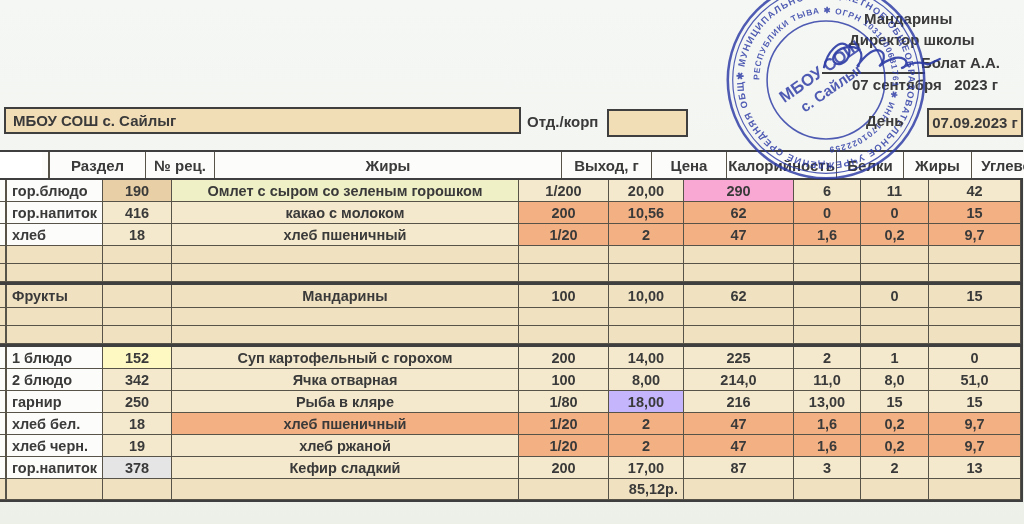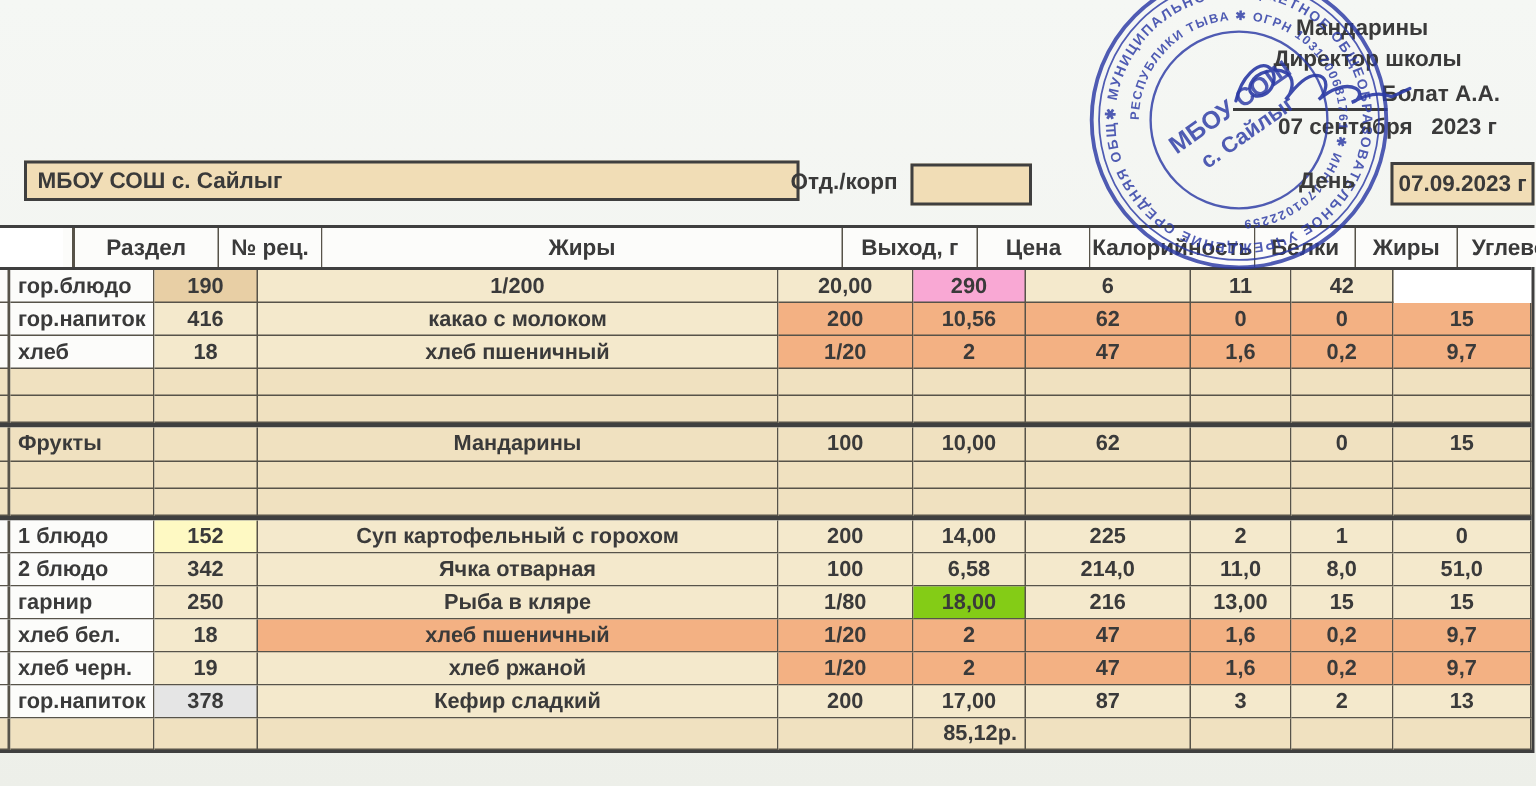--- a/index.html
+++ b/index.html
@@ -5,21 +5,21 @@
   html,body{margin:0;padding:0;}
   #page{
     position:relative; width:1024px; height:524px; overflow:hidden;
     background:linear-gradient(180deg,#f5f7f4 0%,#f2f4f0 55%,#edefe9 100%);
     font-family:"Liberation Sans", sans-serif;
     color:var(--text,#3a3a3a);
   }
   .abs{position:absolute;}
   
   .org-bar{
-    left:16px; top:107px; width:517px; height:27px;
+    left:4px; top:107px; width:517px; height:27px;
     background:var(--bar-beige,#f1ddb6);
     border:2px solid var(--border-dark,#3f3f3f);
     box-sizing:border-box; display:flex; align-items:center;
     padding-left:7px; font-size:15px; font-weight:700;
   }
   .otd-label{left:527px; top:113px; font-size:15px; font-weight:700;}
   .otd-box{
     left:607px; top:109px; width:81px; height:28px;
     background:var(--bar-beige,#f1ddb6);
     border:2px solid var(--border-dark,#3f3f3f); box-sizing:border-box;
@@ -128,20 +128,21 @@
       <div class="c">Калорийность</div>
       <div class="c">Белки</div>
       <div class="c">Жиры</div>
       <div class="c">Углеводы</div>
     </div>
     <div id="table-body">
         <div class="row" style="height: 22px;">
           <div class="c sliver" style="background: rgb(252, 252, 250);"></div>
           <div class="c left" style="background: rgb(252, 252, 250);">гор.блюдо</div>
           <div class="c" style="background: rgb(232, 207, 165);">190</div>
+          <div class="c" style="background: rgb(239, 240, 198);">Омлет с сыром со зеленым горошком</div>
           <div class="c" style="background: rgb(244, 233, 204);">1/200</div>
           <div class="c" style="background: rgb(244, 233, 204);">20,00</div>
           <div class="c" style="background: #f9a8d4;">290</div>
           <div class="c" style="background: rgb(244, 233, 204);">6</div>
           <div class="c" style="background: rgb(244, 233, 204);">11</div>
           <div class="c" style="background: rgb(244, 233, 204);">42</div>
         </div>
         <div class="row" style="height: 22px;">
           <div class="c sliver" style="background: rgb(252, 252, 250);"></div>
           <div class="c left" style="background: rgb(252, 252, 250);">гор.напиток</div>
@@ -237,33 +238,33 @@
           <div class="c" style="background: rgb(244, 233, 204);">2</div>
           <div class="c" style="background: rgb(244, 233, 204);">1</div>
           <div class="c" style="background: rgb(244, 233, 204);">0</div>
         </div>
         <div class="row" style="height: 22px;">
           <div class="c sliver" style="background: rgb(252, 252, 250);"></div>
           <div class="c left" style="background: rgb(252, 252, 250);">2 блюдо</div>
           <div class="c" style="background: rgb(244, 233, 204);">342</div>
           <div class="c" style="background: rgb(244, 233, 204);">Ячка отварная</div>
           <div class="c" style="background: rgb(244, 233, 204);">100</div>
-          <div class="c" style="background: rgb(244, 233, 204);">6,58</div>
+          <div class="c" style="background: rgb(244, 233, 204);">8,00</div>
           <div class="c" style="background: rgb(244, 233, 204);">214,0</div>
           <div class="c" style="background: rgb(244, 233, 204);">11,0</div>
           <div class="c" style="background: rgb(244, 233, 204);">8,0</div>
           <div class="c" style="background: rgb(244, 233, 204);">51,0</div>
         </div>
         <div class="row" style="height: 22px;">
           <div class="c sliver" style="background: rgb(252, 252, 250);"></div>
           <div class="c left" style="background: rgb(252, 252, 250);">гарнир</div>
           <div class="c" style="background: rgb(244, 233, 204);">250</div>
           <div class="c" style="background: rgb(244, 233, 204);">Рыба в кляре</div>
           <div class="c" style="background: rgb(244, 233, 204);">1/80</div>
-          <div class="c" style="background: #84cc16;">18,00</div>
+          <div class="c" style="background: #c4b5fd;">18,00</div>
           <div class="c" style="background: rgb(244, 233, 204);">216</div>
           <div class="c" style="background: rgb(244, 233, 204);">13,00</div>
           <div class="c" style="background: rgb(244, 233, 204);">15</div>
           <div class="c" style="background: rgb(244, 233, 204);">15</div>
         </div>
         <div class="row" style="height: 22px;">
           <div class="c sliver" style="background: rgb(252, 252, 250);"></div>
           <div class="c left" style="background: rgb(252, 252, 250);">хлеб бел.</div>
           <div class="c" style="background: rgb(244, 233, 204);">18</div>
           <div class="c" style="background: rgb(243, 177, 131);">хлеб пшеничный</div>

